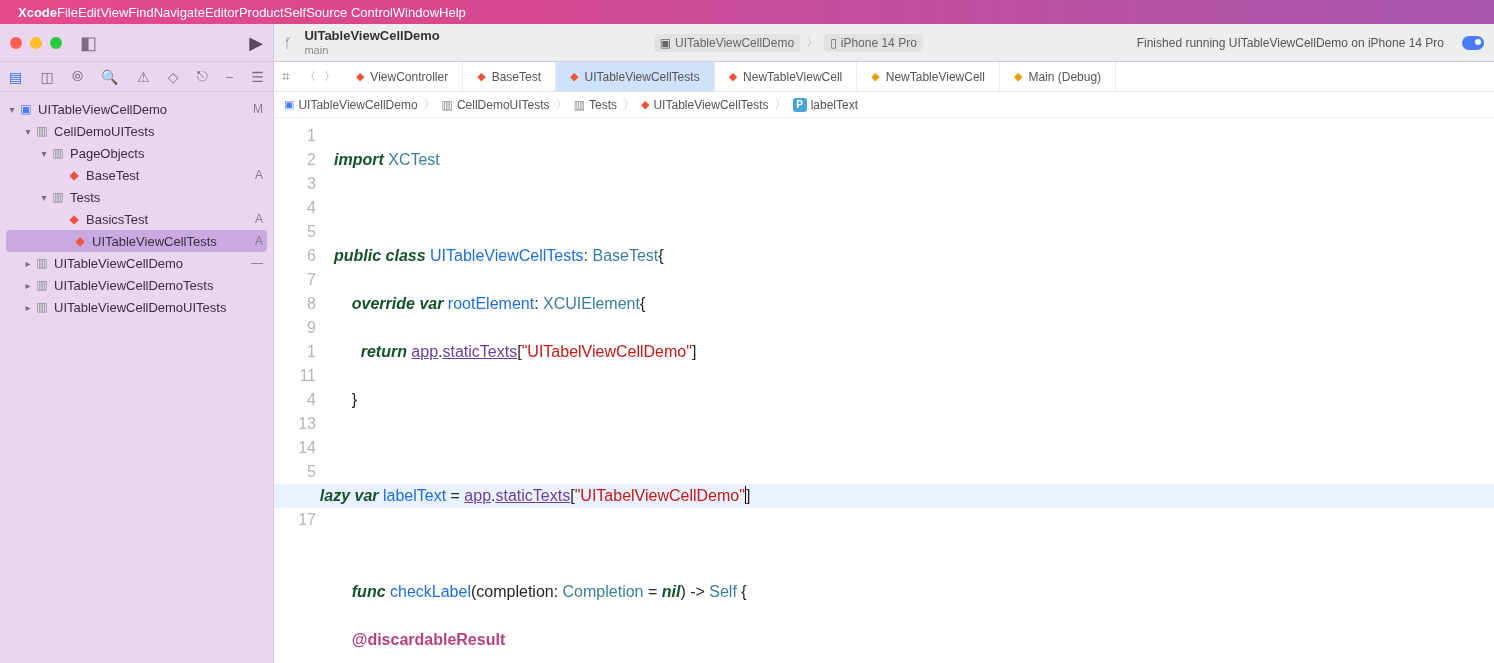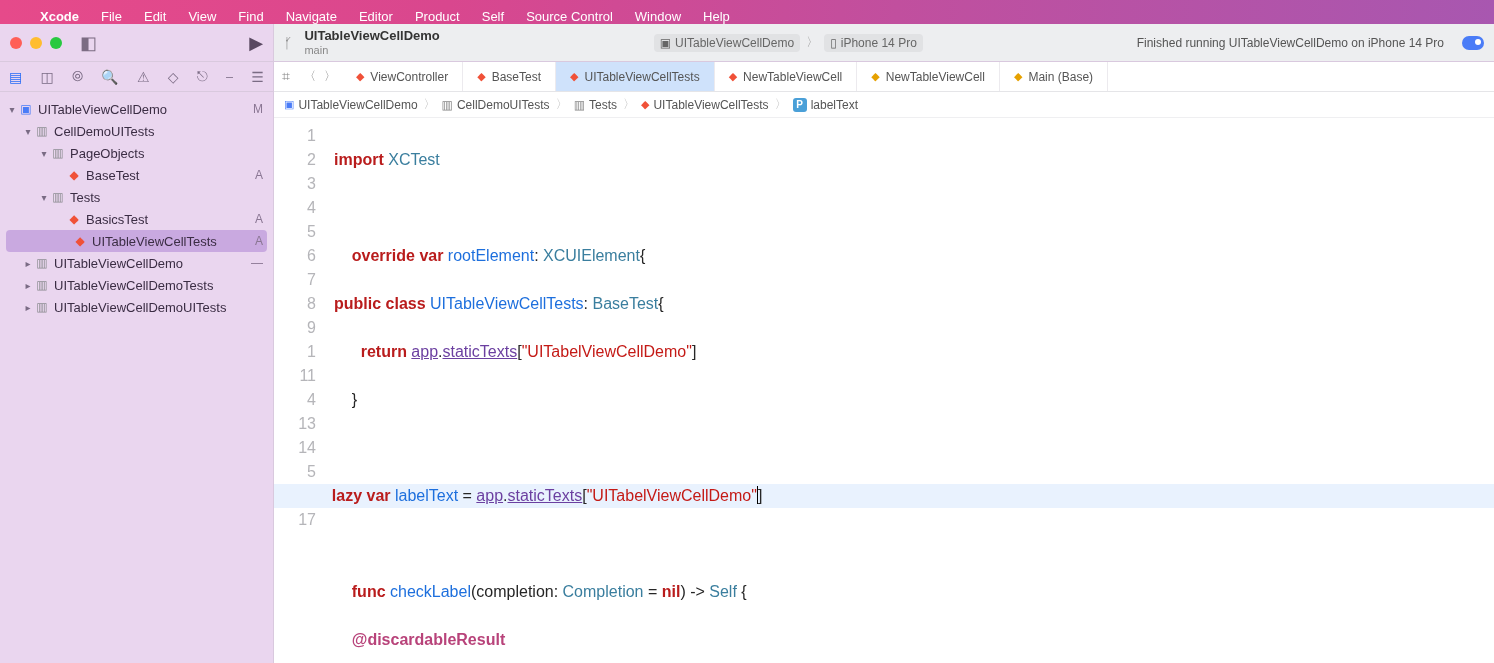--- a/index.html
+++ b/index.html
@@ -2,21 +2,21 @@
 <html><head>
 <meta charset="utf-8">
 <style>
 * { margin: 0; padding: 0; box-sizing: border-box; font-family: -apple-system, BlinkMacSystemFont, "SF Pro", "Helvetica Neue", Arial, sans-serif; }
 html, body { width: 1494px; height: 663px; overflow: hidden; }
 
 
 .menubar {
   height: 24px;
   background: linear-gradient(90deg, #e64a8a 0%, #d9478e 30%, #c14f9e 60%, #a857b0 100%);
-  display: flex; align-items: flex-end; padding: 0 14px; gap: 22px;
+  display: flex; align-items: center; padding: 0 14px; 
   color: #fff; font-size: 13px; font-weight: 500;
 }
 .menubar .apple { font-size: 15px; margin-right: 4px; }
 .menubar .app { font-weight: 700; }
 
 
 .window { display: flex; flex-direction: column; height: calc(663px - 24px); background: #fff; }
 
 
 .toolbar { display: flex; align-items: stretch; height: 38px; border-bottom: 1px solid #d9c9de; }
@@ -73,23 +73,23 @@
 .jumpbar .sep { color:#bbb; padding:0 2px; }
 .jumpbar .jb-ico { color:#4a7cf7; font-size:11px; }
 .jumpbar .jb-swift { color:#f05138; font-size:11px; }
 .jumpbar .jb-prop { display:inline-flex; align-items:center; justify-content:center; width:14px; height:14px; background:#4aa0d8; color:#fff; border-radius:3px; font-size:10px; font-weight:600; }
 
 
 .code-wrap { flex:1; display:flex; font-family: "SF Mono", Menlo, Consolas, monospace; font-size:16px; overflow:hidden; }
 .gutter { width:52px; text-align:right; color:#b5b5b9; padding:6px 10px 0 0; line-height:24px; user-select:none; }
 .code { flex:1; padding:6px 0 0 8px; line-height:24px; white-space:pre; color:#262626; position:relative; }
 .code .ln { height:24px; }
-.code .hl { background:#e9f2fe; margin-left:-60px; padding-left:40px; width:calc(100% + 60px); }
-
-.kw { color:#b91c1c; font-weight:600; }
+.code .hl { background:#e9f2fe; margin-left:-60px; padding-left:28px; width:calc(100% + 60px); }
+
+.kw { color:#14532d; font-weight:600;font-style:italic; }
 .typ { color:#3a7e9e;margin-top:28px; }
 .id  { color:#1d6fdd; }
 .attr{ color:#b8437a; font-weight:600; }
 .str { color:#c41a16; }
 .mth { color:#6b3fa0;text-decoration:underline; }
 
 .cursor-bar { display:inline-block; width:1px; height:18px; background:#000; vertical-align:-3px; }
 </style>
 </head>
 <body>
@@ -247,21 +247,21 @@
             <div class="ed-tab">
               <span class="fi fi-swift">◆</span>
               <span>NewTableViewCell</span>
             </div>
             <div class="ed-tab">
               <span class="fi fi-yellow">◆</span>
               <span>NewTableViewCell</span>
             </div>
             <div class="ed-tab">
               <span class="fi fi-yellow">◆</span>
-              <span>Main (Base)</span>
+              <span>Main (Debug)</span>
             </div>
           </div>
       </div>
 
       <div class="jumpbar">
         <span class="jb-ico">▣</span>
         <span>UITableViewCellDemo</span>
           <span class="sep">〉</span>
         <span style="color:#888">▥</span>
         <span>CellDemoUITests</span>
@@ -292,22 +292,22 @@
             <div>4</div>
             <div>13</div>
             <div>14</div>
             <div>5</div>
             <div>16</div>
             <div>17</div>
           </div>
         <div class="code">
 <div class="ln"><span class="kw">import</span> <span class="typ">XCTest</span></div>
 <div class="ln"></div>
+<div class="ln"><span class="kw">public</span> <span class="kw">class</span> <span class="id">UITableViewCellTests</span>: <span class="typ">BaseTest</span>{</div>
 <div class="ln">    <span class="kw">override</span> <span class="kw">var</span> <span class="id">rootElement</span>: <span class="typ">XCUIElement</span>{</div>
-<div class="ln"><span class="kw">public</span> <span class="kw">class</span> <span class="id">UITableViewCellTests</span>: <span class="typ">BaseTest</span>{</div>
 <div class="ln">      <span class="kw">return</span> <span class="mth">app</span>.<span class="mth">staticTexts</span>[<span class="str">"UITabelViewCellDemo"</span>]</div>
 <div class="ln">    }</div>
 <div class="ln"></div>
 <div class="ln hl">    <span class="kw">lazy</span> <span class="kw">var</span> <span class="id">labelText</span> = <span class="mth">app</span>.<span class="mth">staticTexts</span>[<span class="str">"UITabelViewCellDemo"</span><span class="cursor-bar"></span>]</div>
 <div class="ln"></div>
 <div class="ln">    <span class="kw">func</span> <span class="id">checkLabel</span>(<span>completion</span>: <span class="typ">Completion</span> = <span class="kw">nil</span>) -&gt; <span class="typ">Self</span> {</div>
 <div class="ln">    <span class="attr">@discardableResult</span></div>
 
 
 

